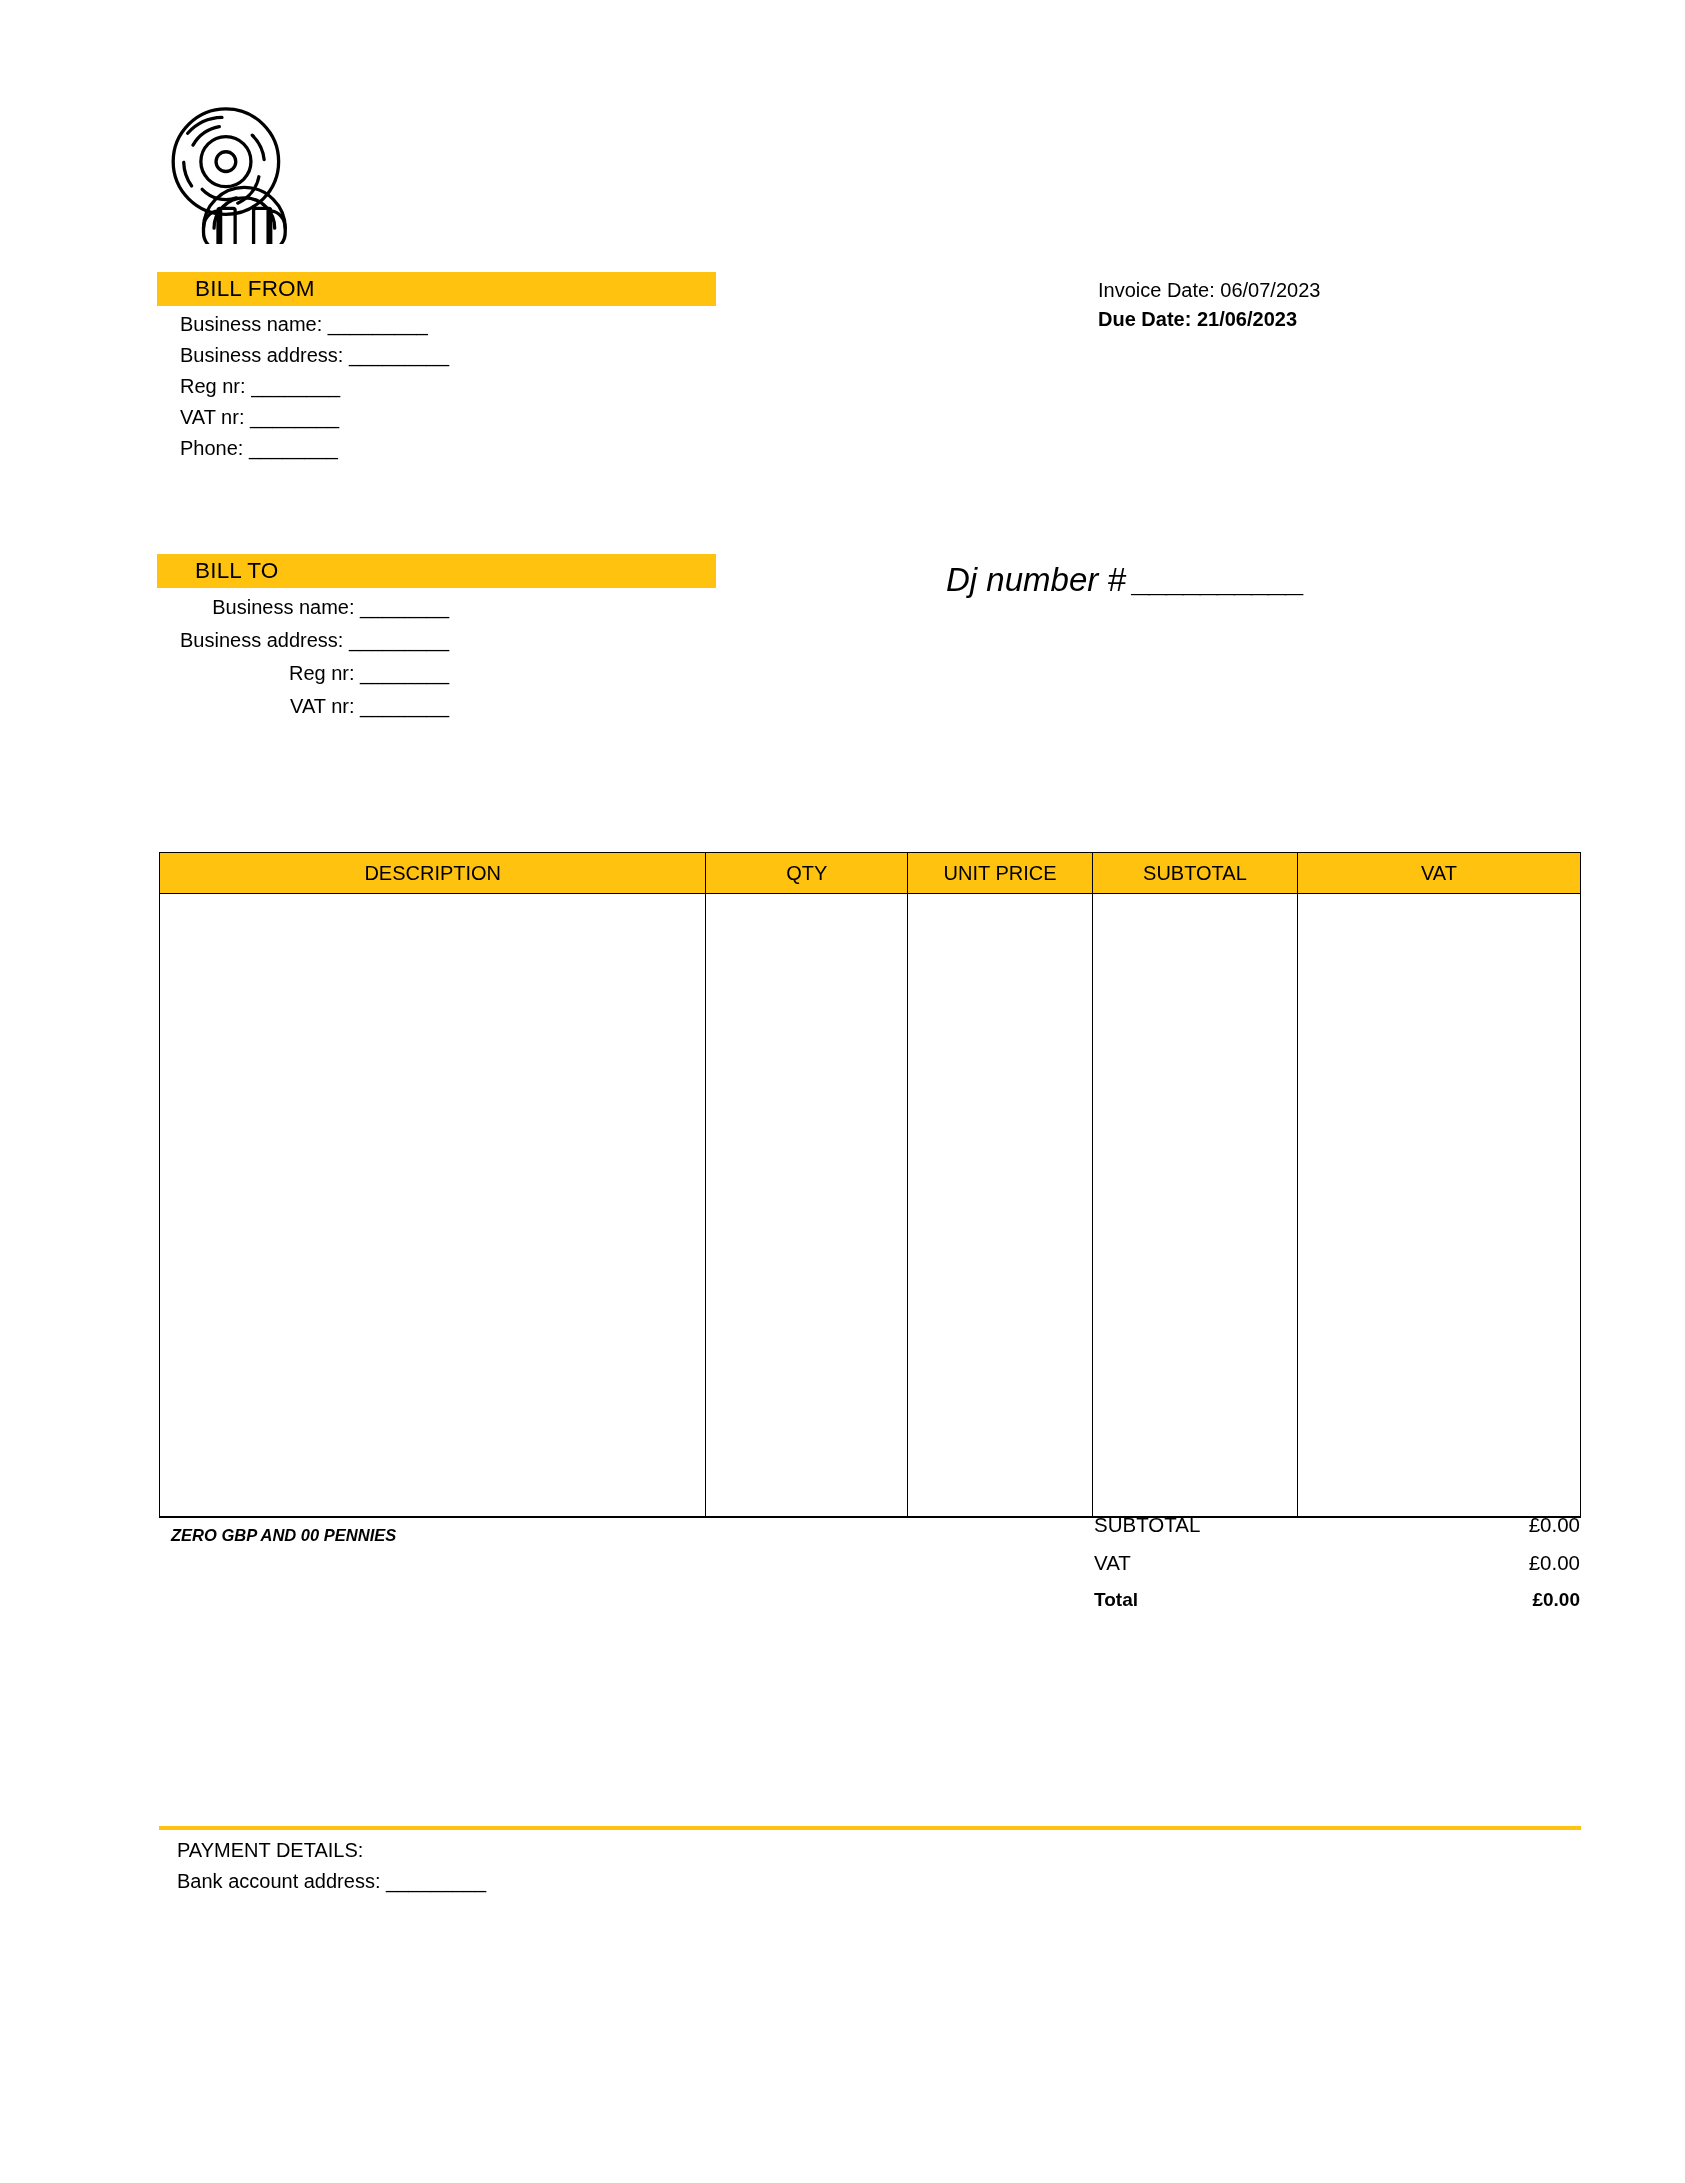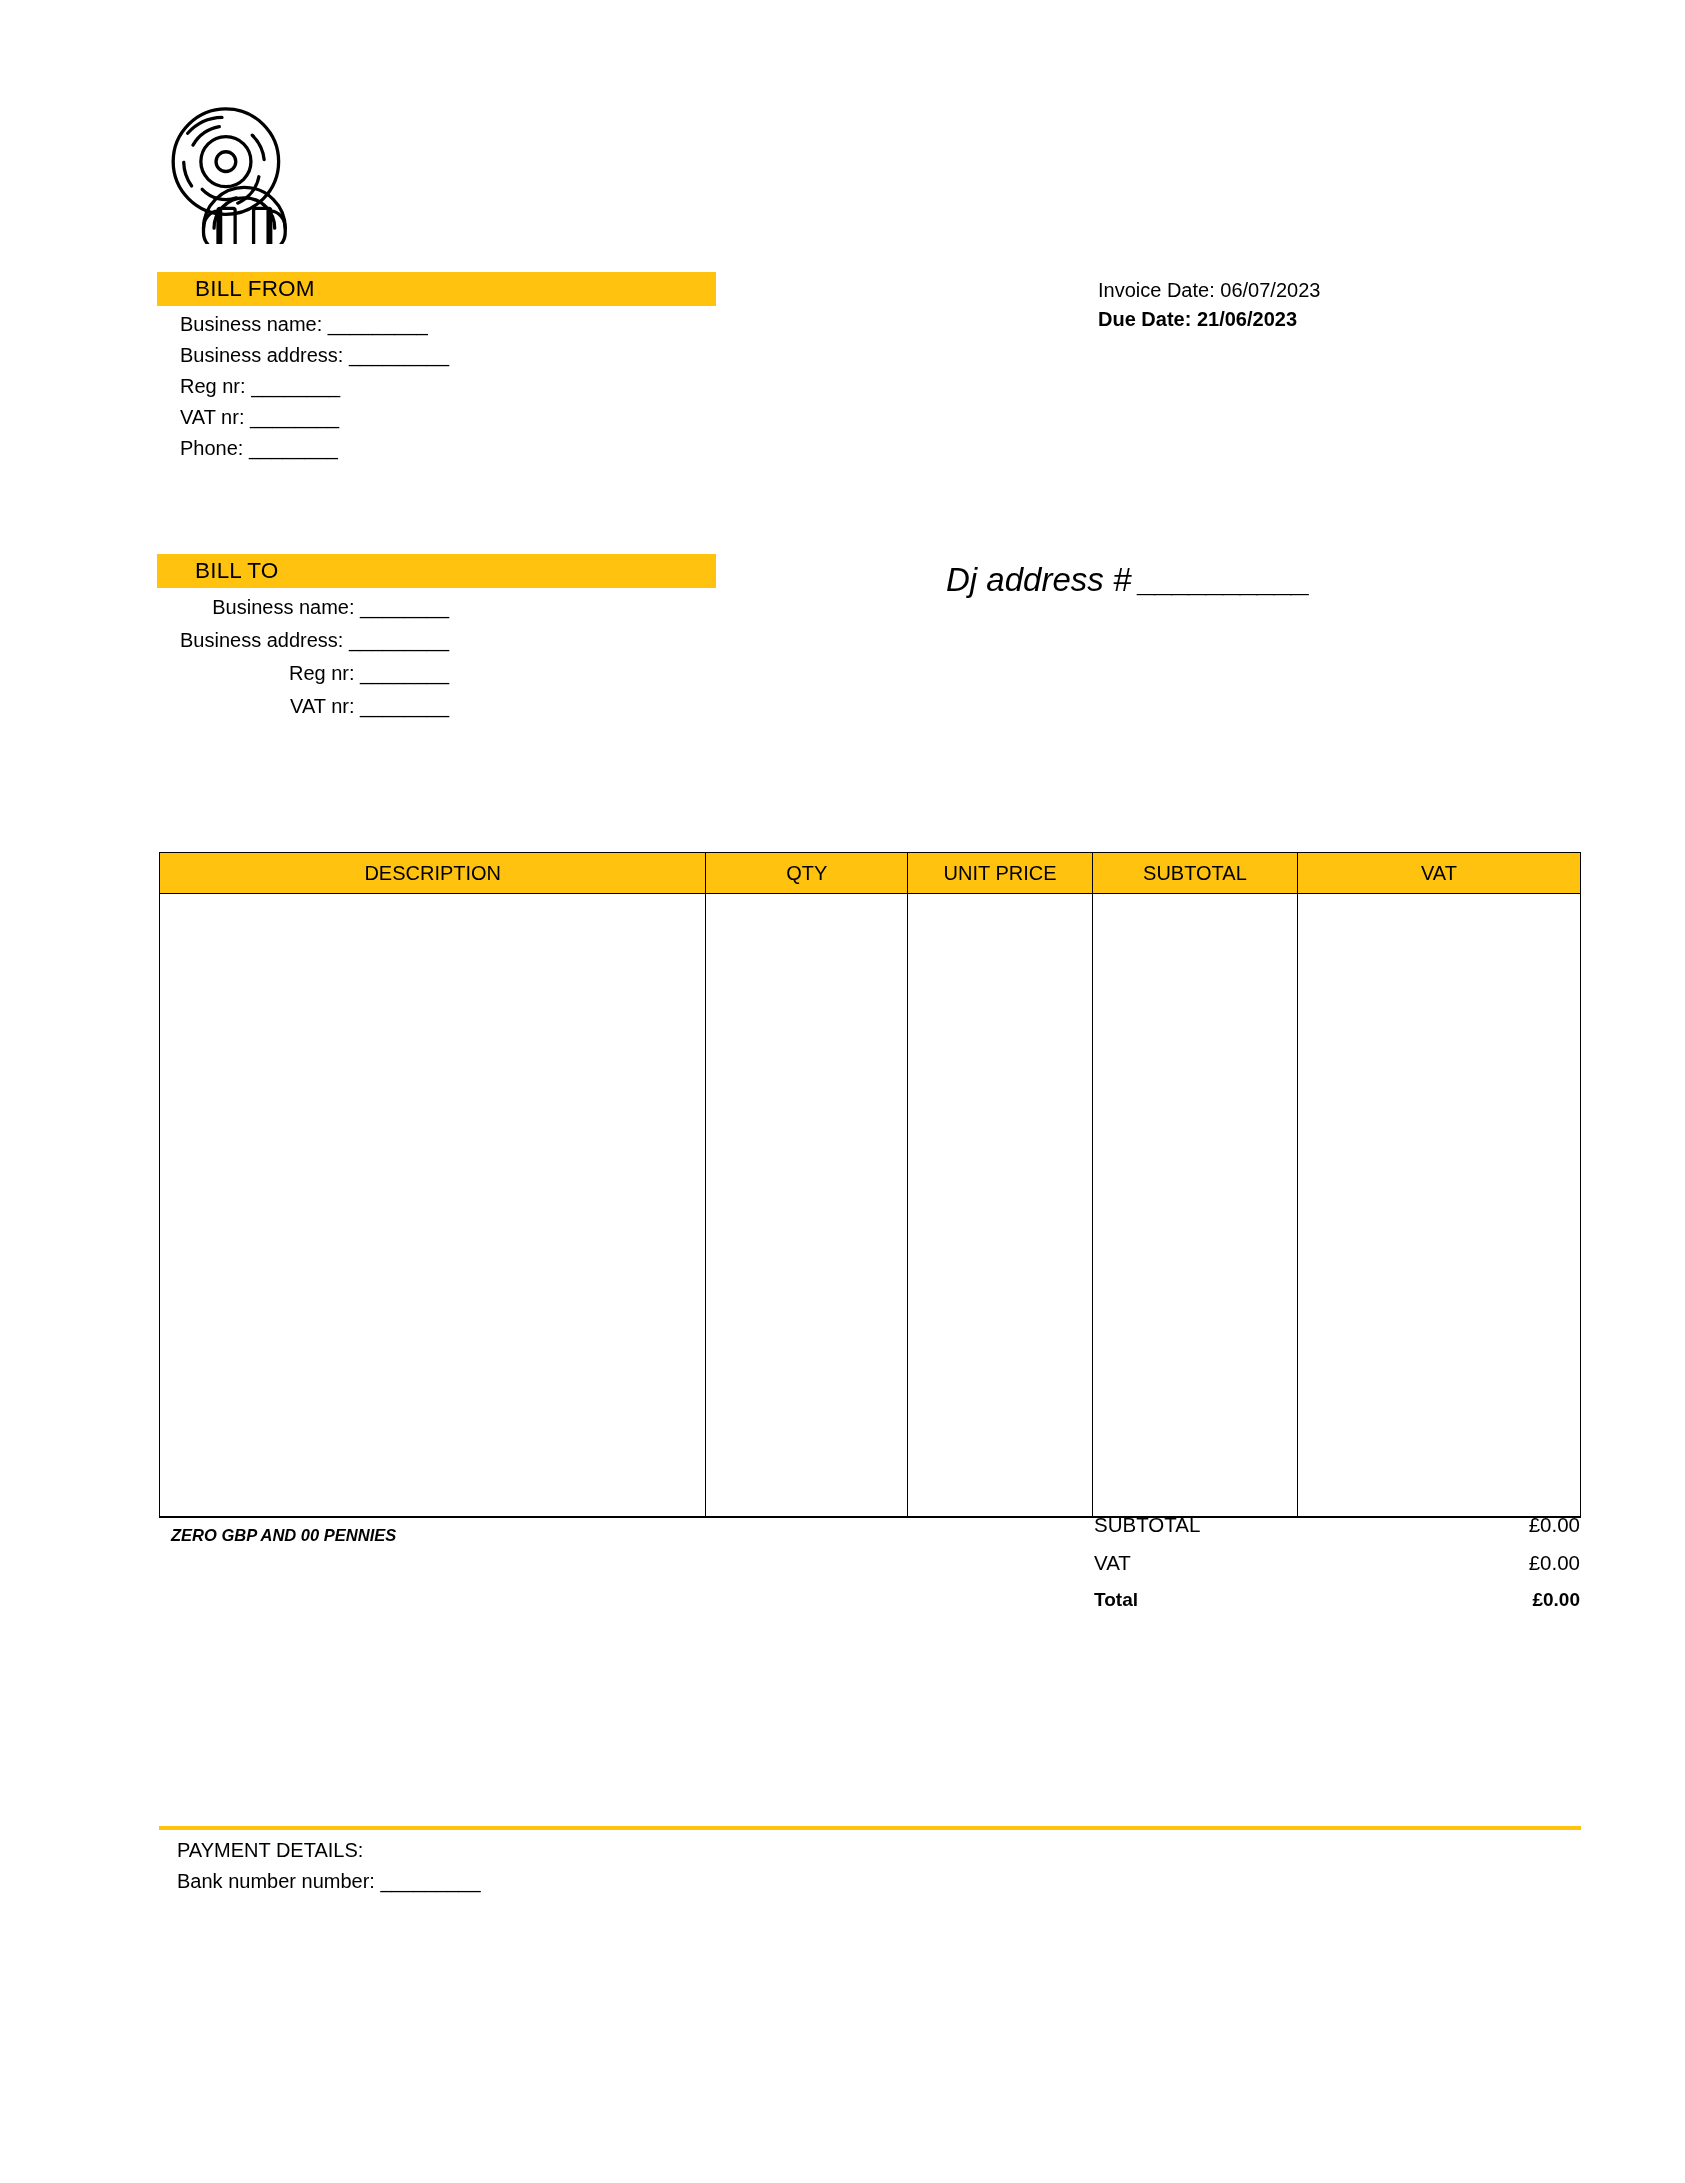--- a/index.html
+++ b/index.html
@@ -200,21 +200,21 @@
   </div>
 
   <div class="bar" id="bill-to-bar">BILL TO</div>
   <div class="fields" id="bill-to-fields">
     <div class="field-row">Business name: ________</div>
     <div class="field-row">Business address: _________</div>
     <div class="field-row">Reg nr: ________</div>
     <div class="field-row">VAT nr: ________</div>
   </div>
 
-  <div class="invoice-title"><span>Dj address #</span><span class="num-blank"> __________</span></div>
+  <div class="invoice-title"><span>Dj number #</span><span class="num-blank"> __________</span></div>
 
   <table class="table">
     <thead>
       <tr>
         <th class="col-desc">DESCRIPTION</th>
         <th class="col-qty">QTY</th>
         <th class="col-unit">UNIT PRICE</th>
         <th class="col-sub">SUBTOTAL</th>
         <th class="col-vat">VAT</th>
       </tr>
@@ -243,17 +243,17 @@
     </div>
     <div class="trow grand">
       <span class="tlabel">Total</span>
       <span class="tvalue">£0.00</span>
     </div>
   </div>
 
   <div class="footer-rule"></div>
   <div class="footer-text">
     <div>PAYMENT DETAILS:</div>
-    <div>Bank number number: _________</div>
+    <div>Bank account address: _________</div>
   </div>
 
 </div>
 
 
 </body></html>

